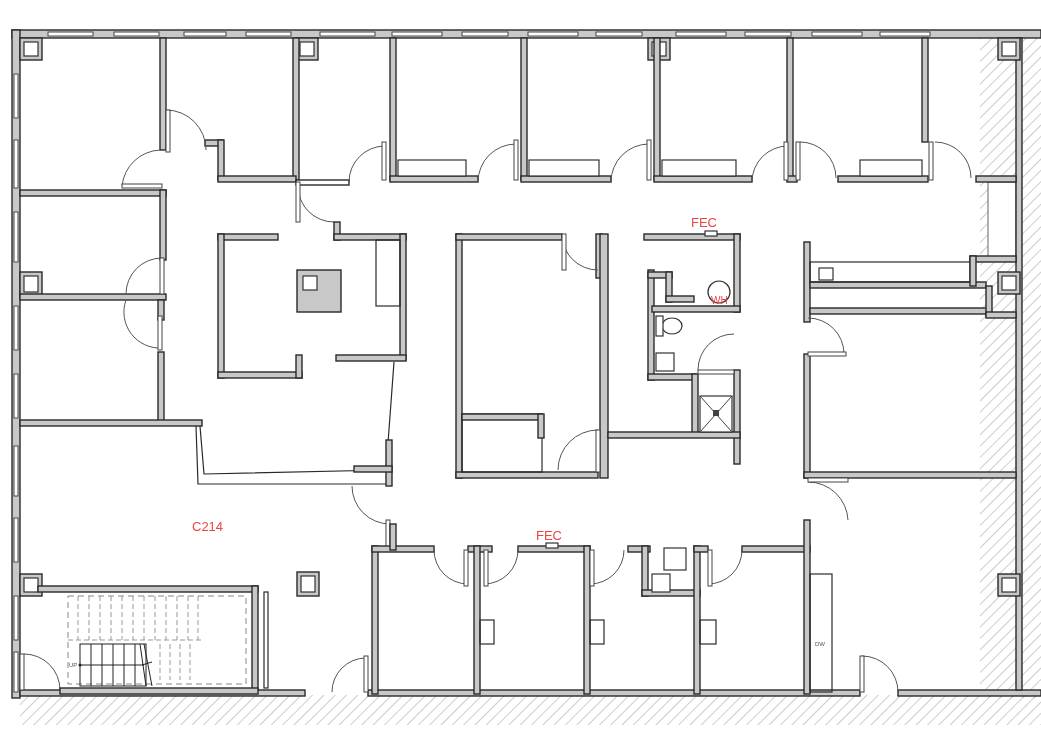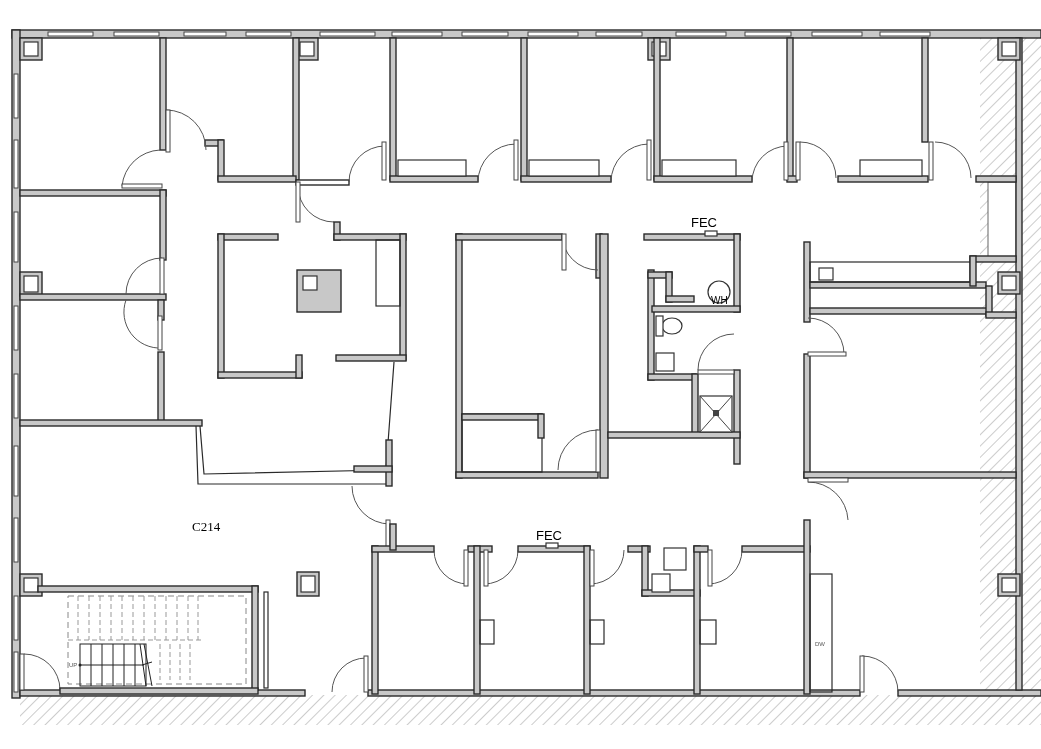--- a/index.html
+++ b/index.html
@@ -5,21 +5,21 @@
     html, body { margin: 0; padding: 0; background: #ffffff; }
     body { width: 1041px; height: 749px; overflow: hidden; position: relative; font-family: "Liberation Sans", sans-serif; }
     #plan { position: absolute; left: 0; top: 0; width: 1041px; height: 749px; }
     .wall { fill: #c8c8c8; stroke: #2a2a2a; stroke-width: 1.4; }
     .wall-thin { fill: none; stroke: #2a2a2a; stroke-width: 1.2; }
     .door-arc { fill: none; stroke: #555; stroke-width: 1; }
     .door-leaf { fill: #fff; stroke: #444; stroke-width: 1; }
     .dash { fill: none; stroke: #888; stroke-width: 1; stroke-dasharray: 6 4; }
     .fixture { fill: #fff; stroke: #333; stroke-width: 1.2; }
     .window { fill: #fff; stroke: #444; stroke-width: 1; }
-    .label { position: absolute; font-family: "Liberation Sans", sans-serif; color: #000000; white-space: nowrap; line-height: 1; }
+    .label { position: absolute; font-family: "Liberation Sans", sans-serif; color: #ef4444; white-space: nowrap; line-height: 1; }
     .lbl-room { font-size: 13px; }
     .lbl-fec { font-size: 13px; }
     .lbl-small { font-size: 6px; color: #555; }
   </style>
 </head>
 <body>
 
 <svg id="plan" viewBox="0 0 1041 749" xmlns="http://www.w3.org/2000/svg">
   <defs>
     <pattern id="hatch" patternUnits="userSpaceOnUse" width="8" height="8" patternTransform="rotate(45)">
@@ -309,18 +309,18 @@
         <line x1="135" y1="644" x2="135" y2="686"></line>
       <line x1="80" y1="665" x2="144" y2="665"></line>
       <line x1="140" y1="644" x2="146" y2="686"></line>
         <line x1="144" y1="644" x2="152" y2="686"></line>
       <line x1="142" y1="665" x2="152" y2="662"></line>
     </g>
     <circle cx="80" cy="665" r="1.5" fill="#222"></circle>
   </g>
 </svg>
 
-<span class="label lbl-room" style="left:192px;top:520px;font-family:Liberation Serif, serif;">C214</span>
+<span class="label lbl-room" style="left:192px;top:520px;">C214</span>
 <span class="label lbl-fec" style="left:691px;top:216px;">FEC</span>
 <span class="label lbl-fec" style="left:536px;top:529px;">FEC</span>
 <span class="label" style="left:711px;top:296px;font-size:10px;">WH</span>
 <span class="label lbl-small" style="left:69px;top:662px;">UP</span>
 <span class="label lbl-small" style="left:815px;top:641px;">DW</span>
 
 </body></html>

